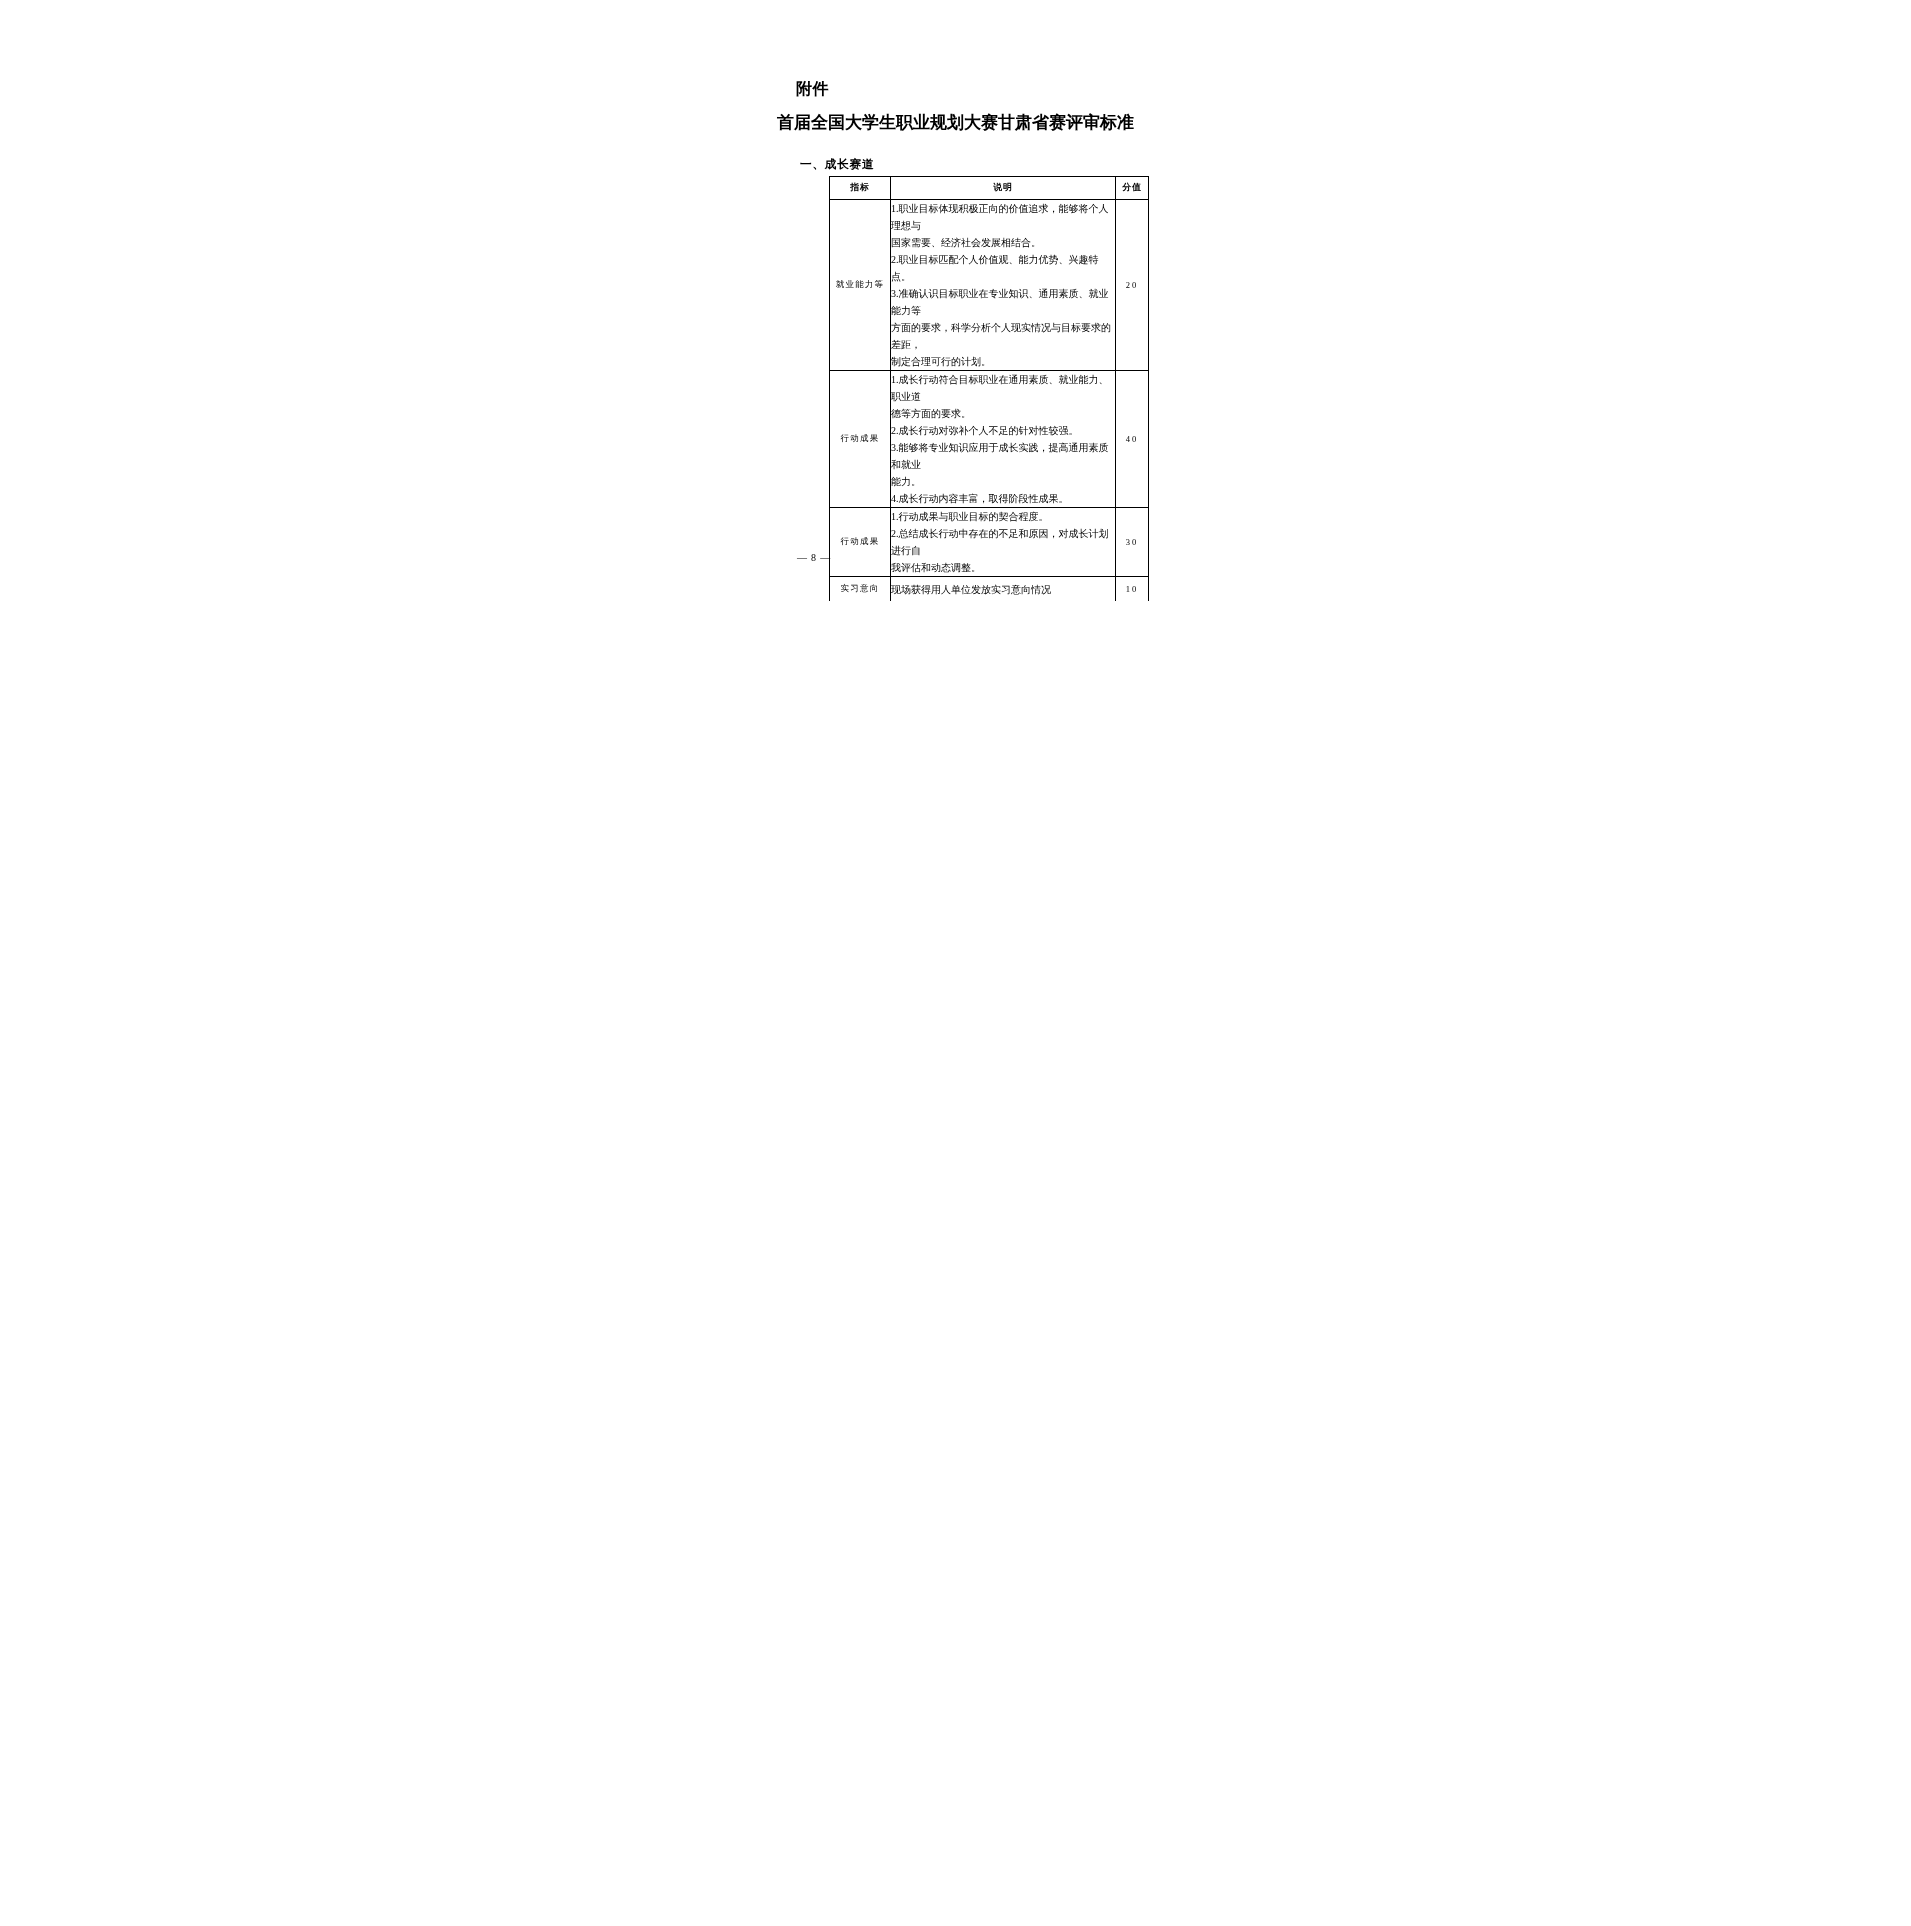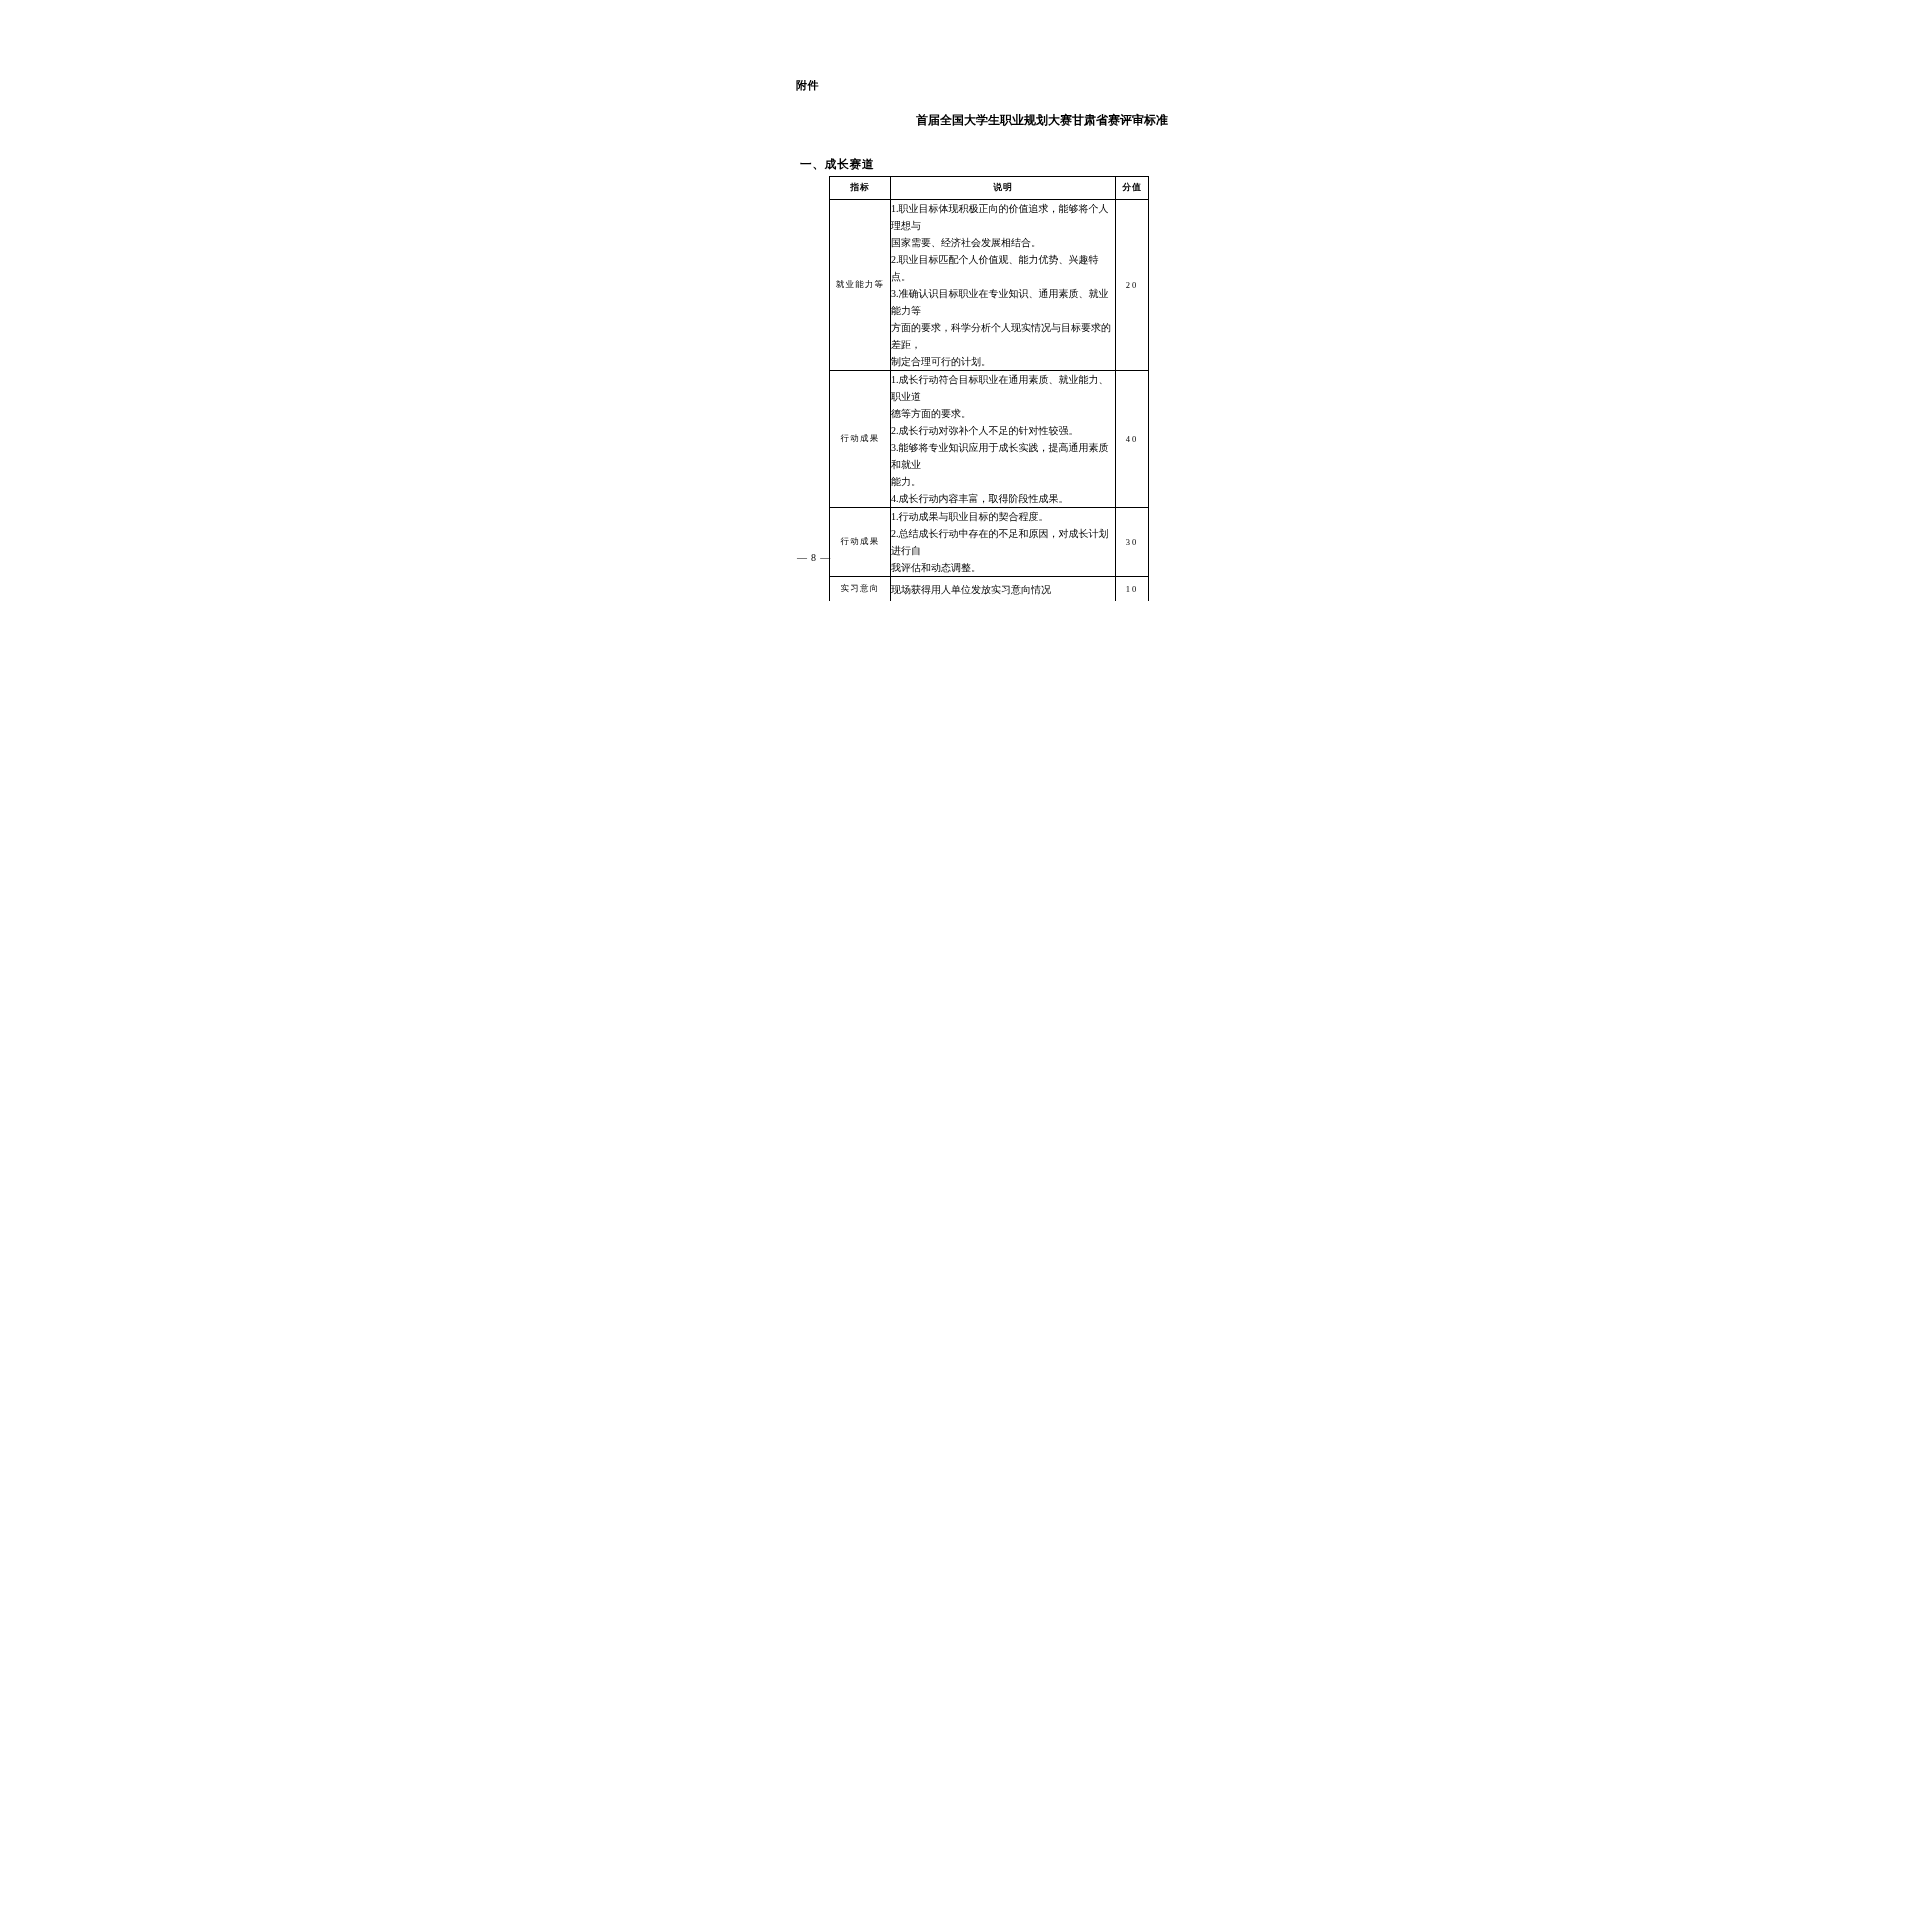--- a/index.html
+++ b/index.html
@@ -16,34 +16,34 @@
     margin: 0 auto;
     background: #ffffff;
     overflow: hidden;
   }
   .attachment-label {
     position: absolute;
     left: 53px;
     top: 79px;
     font-family: "Liberation Sans", "DejaVu Sans", sans-serif;
     font-weight: 600;
-    font-size: 11px;
+    font-size: 16px;
     line-height: 1.2;
     letter-spacing: 0.4px;
   }
   .doc-title {
     position: absolute;
     left: 0;
     right: 0;
     top: 113px;
     margin: 0;
-    text-align: right;
+    text-align: center;
     font-family: "Liberation Serif", "DejaVu Serif", serif;
     font-weight: 700;
-    font-size: 12px;
+    font-size: 17px;
     line-height: 1.2;
     letter-spacing: 0px;
   }
   .section-heading {
     position: absolute;
     left: 53px;
     top: 153px;
     margin: 4px;
     font-family: "Liberation Sans", "DejaVu Sans", sans-serif;
     font-weight: 700;

